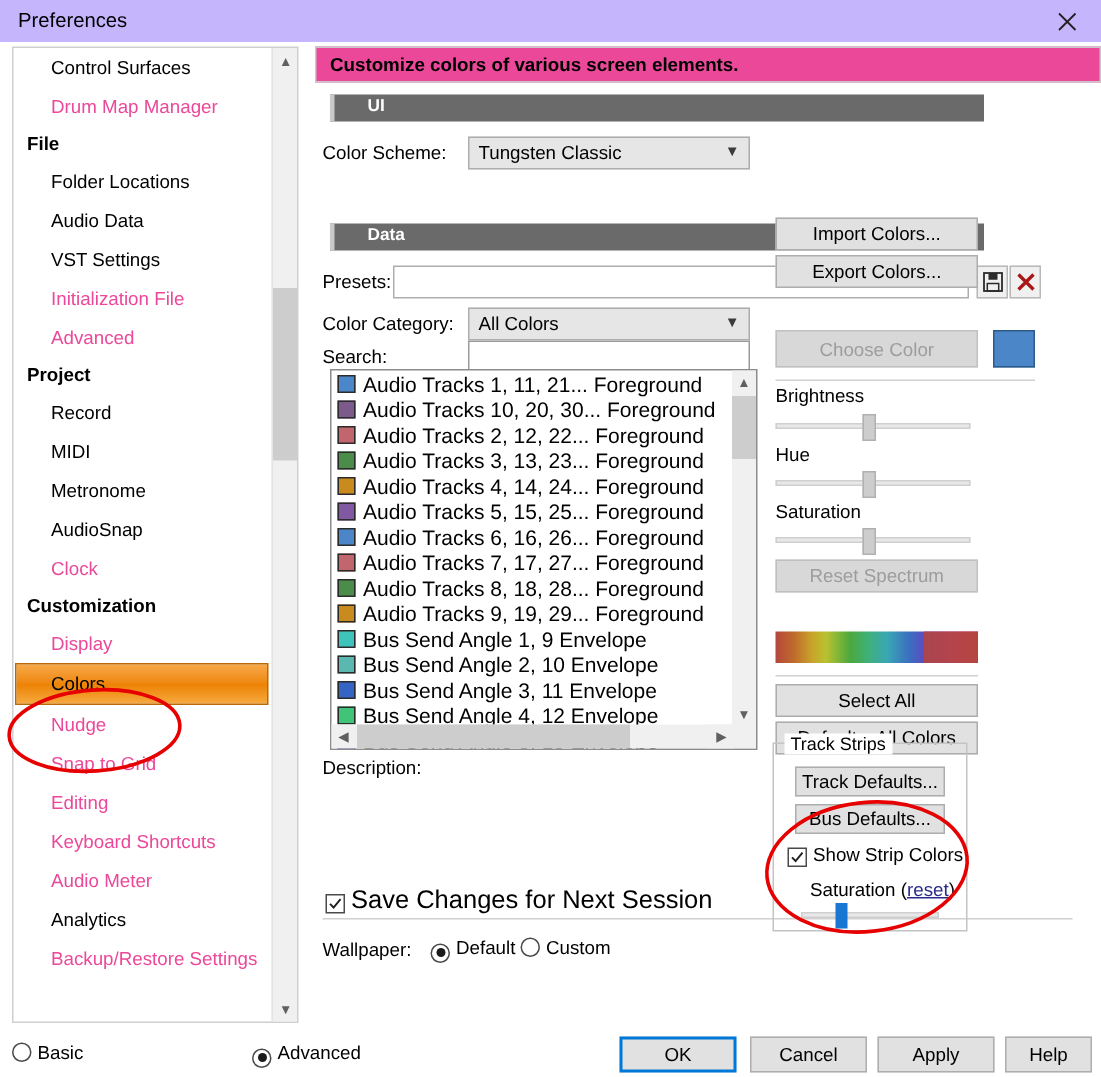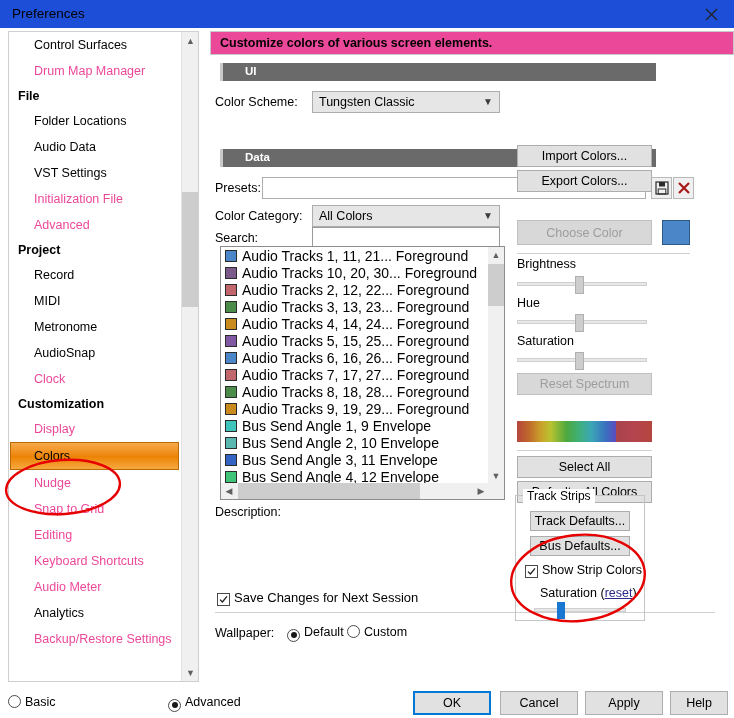--- a/index.html
+++ b/index.html
@@ -10,21 +10,21 @@
     font-size: 12.5px;
     color: #000;
     background: #ffffff;
     overflow: hidden;
     position: relative;
   }
 
   
   #titlebar {
     position:absolute; left:0; top:0; width:734px; height:28px;
-    background:#1d4ed8;
+    background:#c4b5fd;
   }
   #title-text {
     position:absolute; left:12px; top:6px;
     font-size:13.5px; color:#000;
   }
   #close-btn {
     position:absolute; right:0px; top:0px; width:46px; height:28px;
     display:flex; align-items:center; justify-content:center;
     cursor:pointer;
   }
@@ -392,21 +392,21 @@
       <div class="mini-arrow" style="left:0;top:0;">◀</div>
       <div id="list-hsb-thumb"></div>
       <div class="mini-arrow" style="right:0;top:0;">▶</div>
     </div>
     <div id="corner-box"></div>
   </div>
 
   <div class="lbl" style="left:8px; top:474px;">Description:</div>
   <div class="lbl" style="left:8px; top:492px; width:280px; height:50px;"></div>
 
-  <div style="position:absolute; left:10px; top:559px; font-size:13px;">
+  <div style="position:absolute; left:10px; top:559px; font-size:17px;">
     <span class="cbx">
       <svg width="9" height="9" viewBox="0 0 9 9">
           <path d="M1 4.6 L3.4 7 L8 1.4" stroke="#202020" stroke-width="1.3" fill="none"></path>
         </svg>
     </span><span>Save Changes for Next Session</span>
   </div>
 
   <div class="hr" style="left:8px; top:581px; width:500px;"></div>
 
   <div class="lbl" style="left:8px; top:595px;">Wallpaper:</div>

